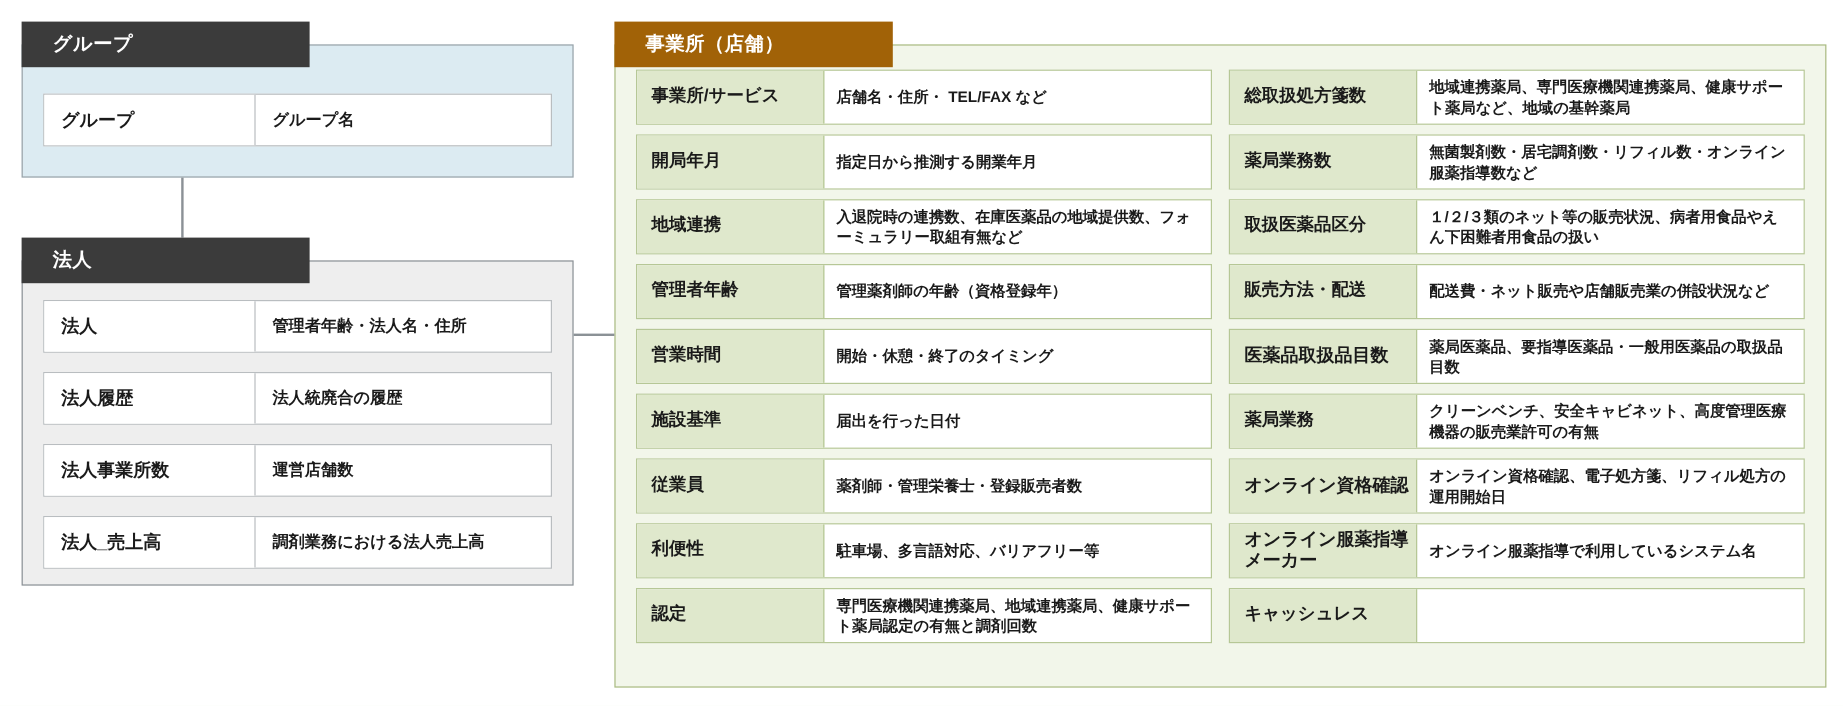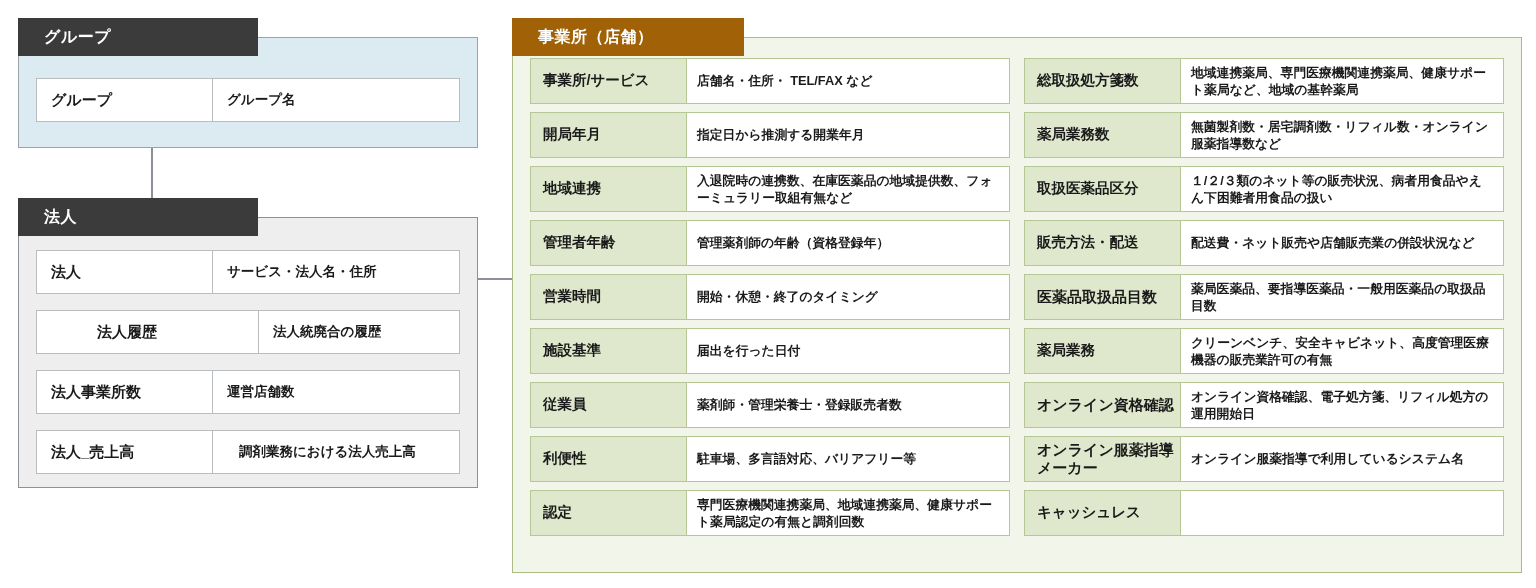--- a/index.html
+++ b/index.html
@@ -205,31 +205,31 @@
   </div>
 </div>
 
 <div class="panel" id="corp-panel">
   <div class="panel-body"></div>
   <div class="panel-tab">
     <span>法人</span>
   </div>
   <div class="lrow" style="top:52px;">
     <div class="lkey">法人</div>
-    <div class="lval">サービス・法人名・住所</div>
-  </div>
-  <div class="lrow" style="top:112px;padding-left:46px;">
+    <div class="lval">管理者年齢・法人名・住所</div>
+  </div>
+  <div class="lrow" style="top:112px;">
     <div class="lkey">法人履歴</div>
     <div class="lval">法人統廃合の履歴</div>
   </div>
   <div class="lrow" style="top:172px;">
     <div class="lkey">法人事業所数</div>
     <div class="lval">運営店舗数</div>
   </div>
-  <div class="lrow" style="top:232px;gap:12px;">
+  <div class="lrow" style="top:232px;">
     <div class="lkey">法人_売上高</div>
     <div class="lval">調剤業務における法人売上高</div>
   </div>
 </div>
 
 <div class="panel" id="office-panel">
   <div class="panel-body"></div>
   <div class="panel-tab">
     <span>事業所（店舗）</span>
   </div>

